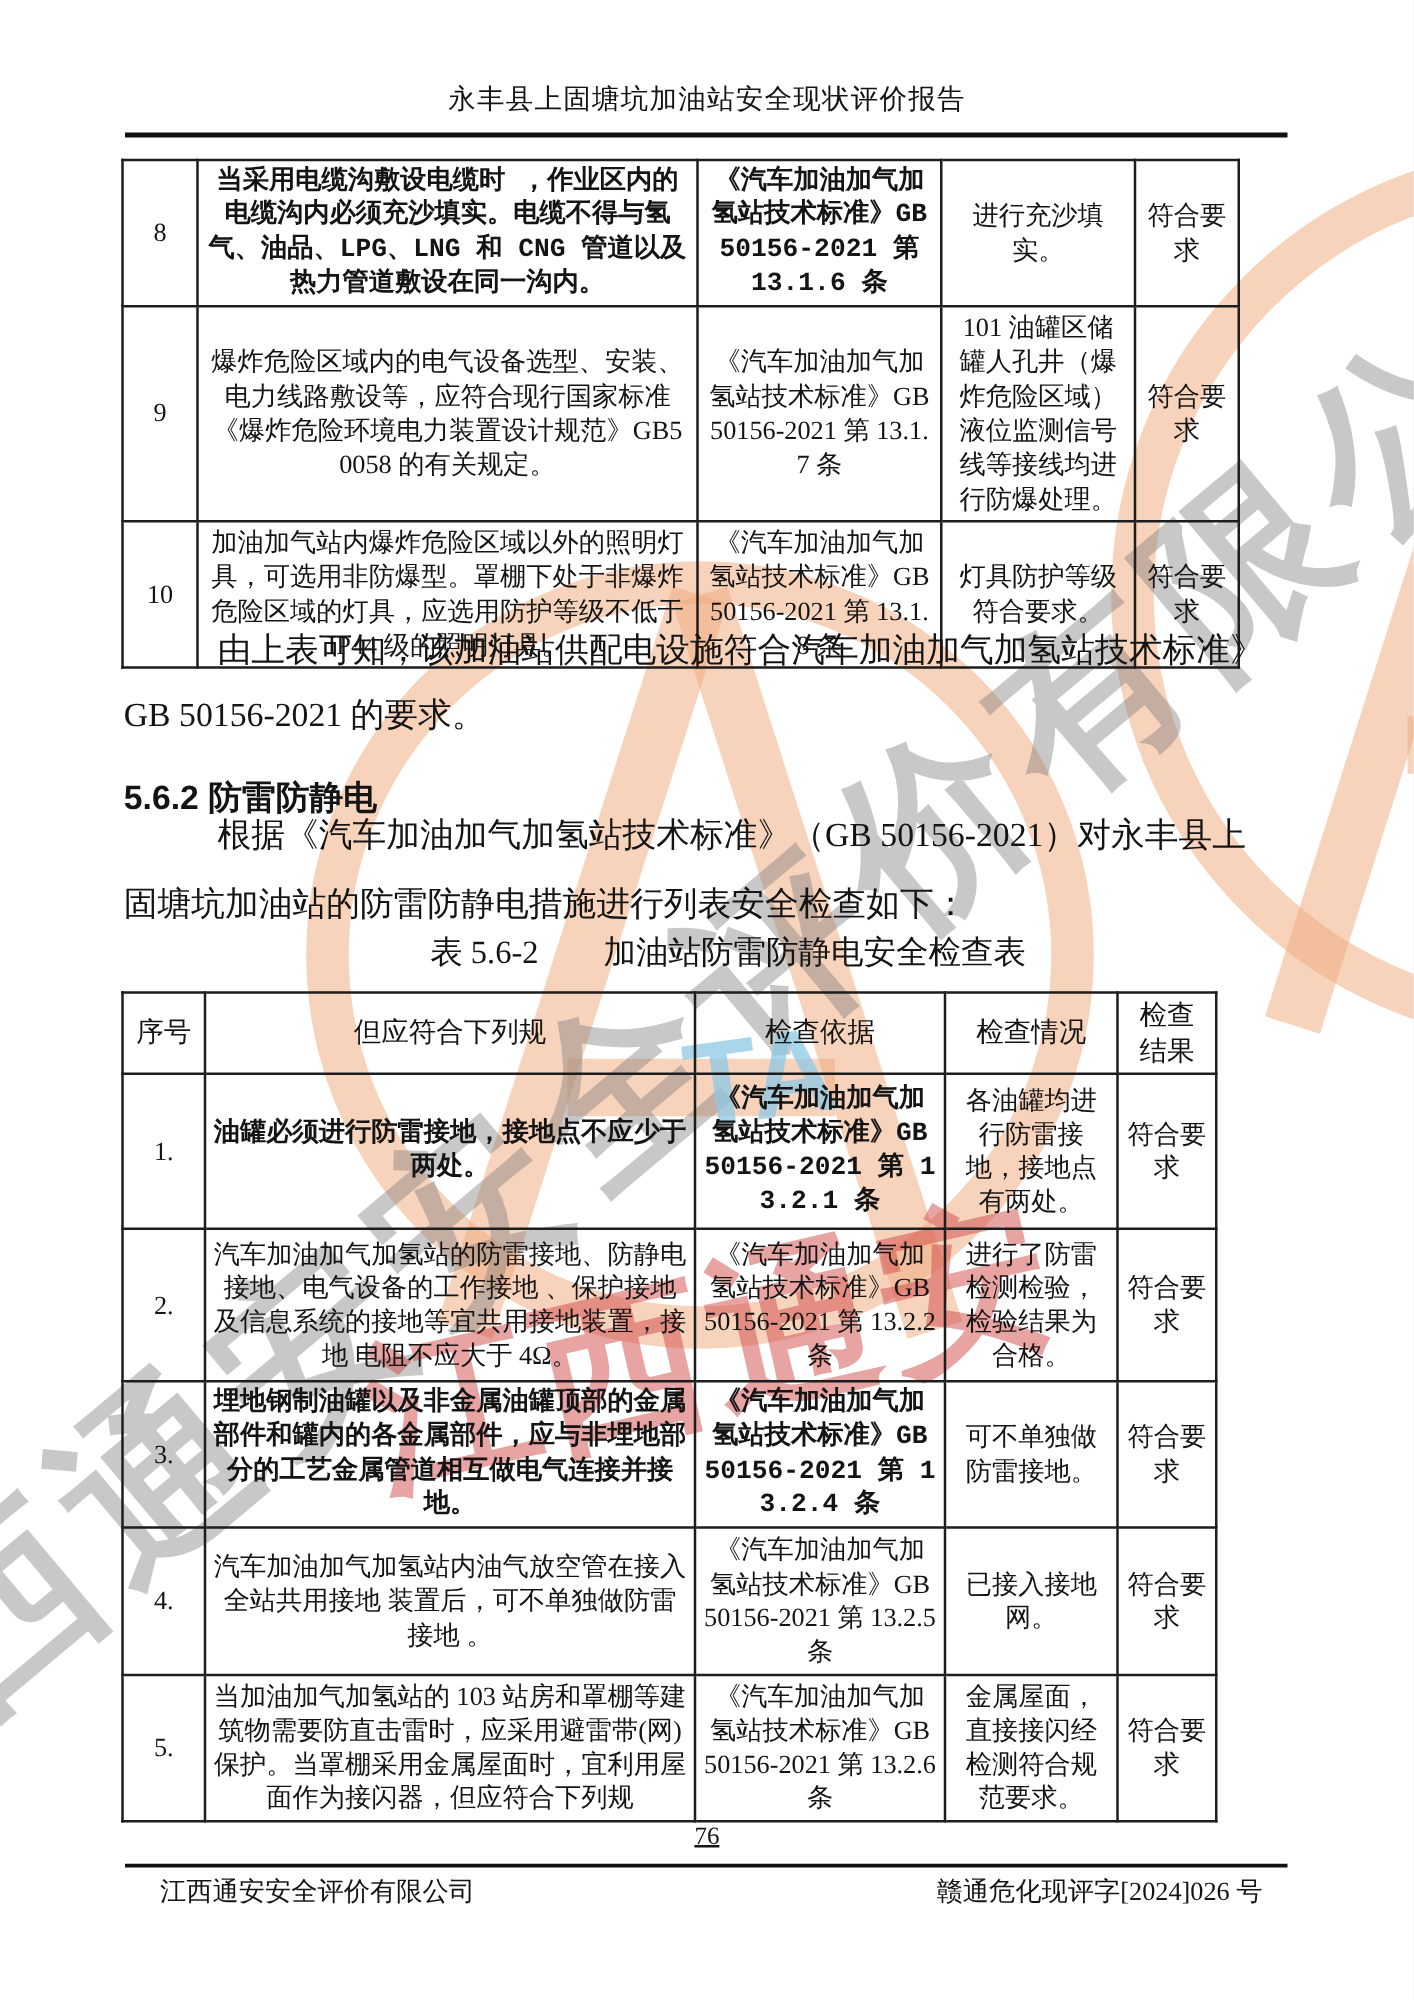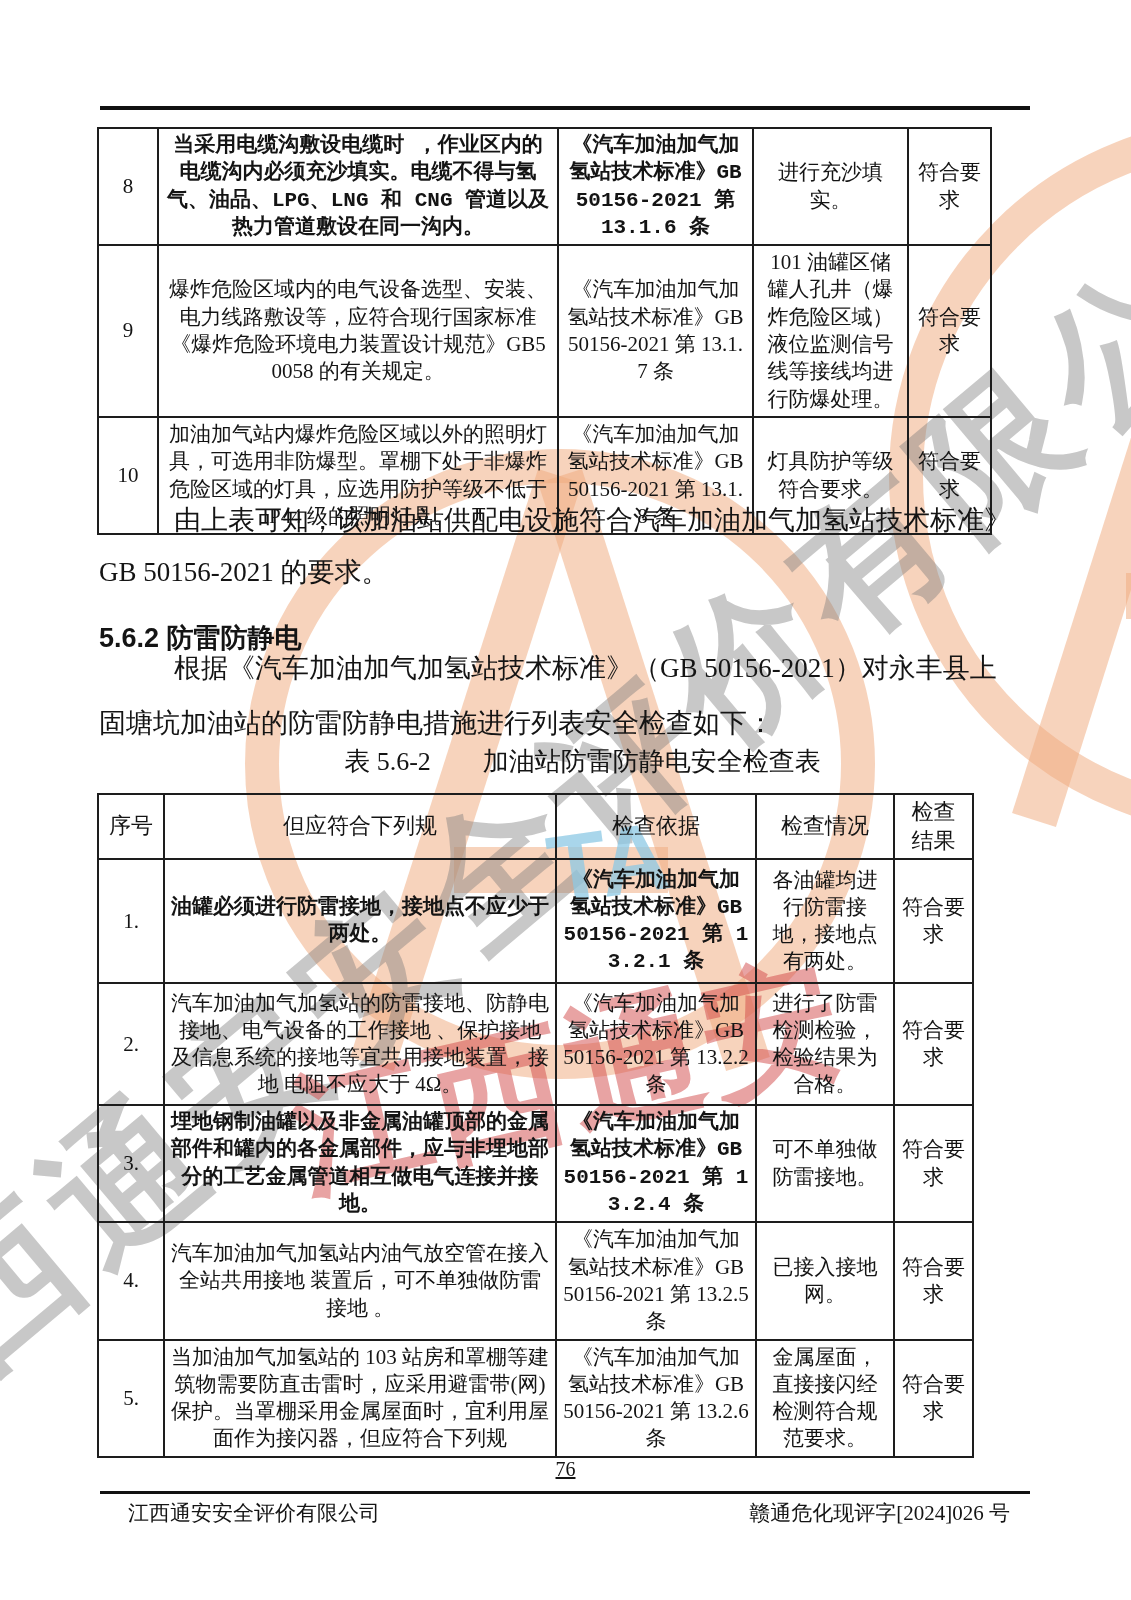--- a/index.html
+++ b/index.html
@@ -83,20 +83,21 @@
     <path class="astroke" d="M380 48 L166 724"></path>
     <path class="astroke" d="M380 48 L594 724"></path>
     <path class="astroke" d="M258 500 L504 500"></path>
   </svg>
   <div class="wm wm-gray">江西通安安全评价有限公司</div>
   <div class="wm wm-red">江西通安</div>
   <div class="wm wm-blue">TA</div>
 
   <div class="content">
 
+    <div class="header-title">永丰县上固塘坑加油站安全现状评价报告</div>
     <div class="header-rule"></div>
 
     <table id="table1">
       <colgroup>
         <col style="width:60px">
           <col style="width:400px">
           <col style="width:195px">
           <col style="width:155px">
           <col style="width:83px">
       </colgroup>

